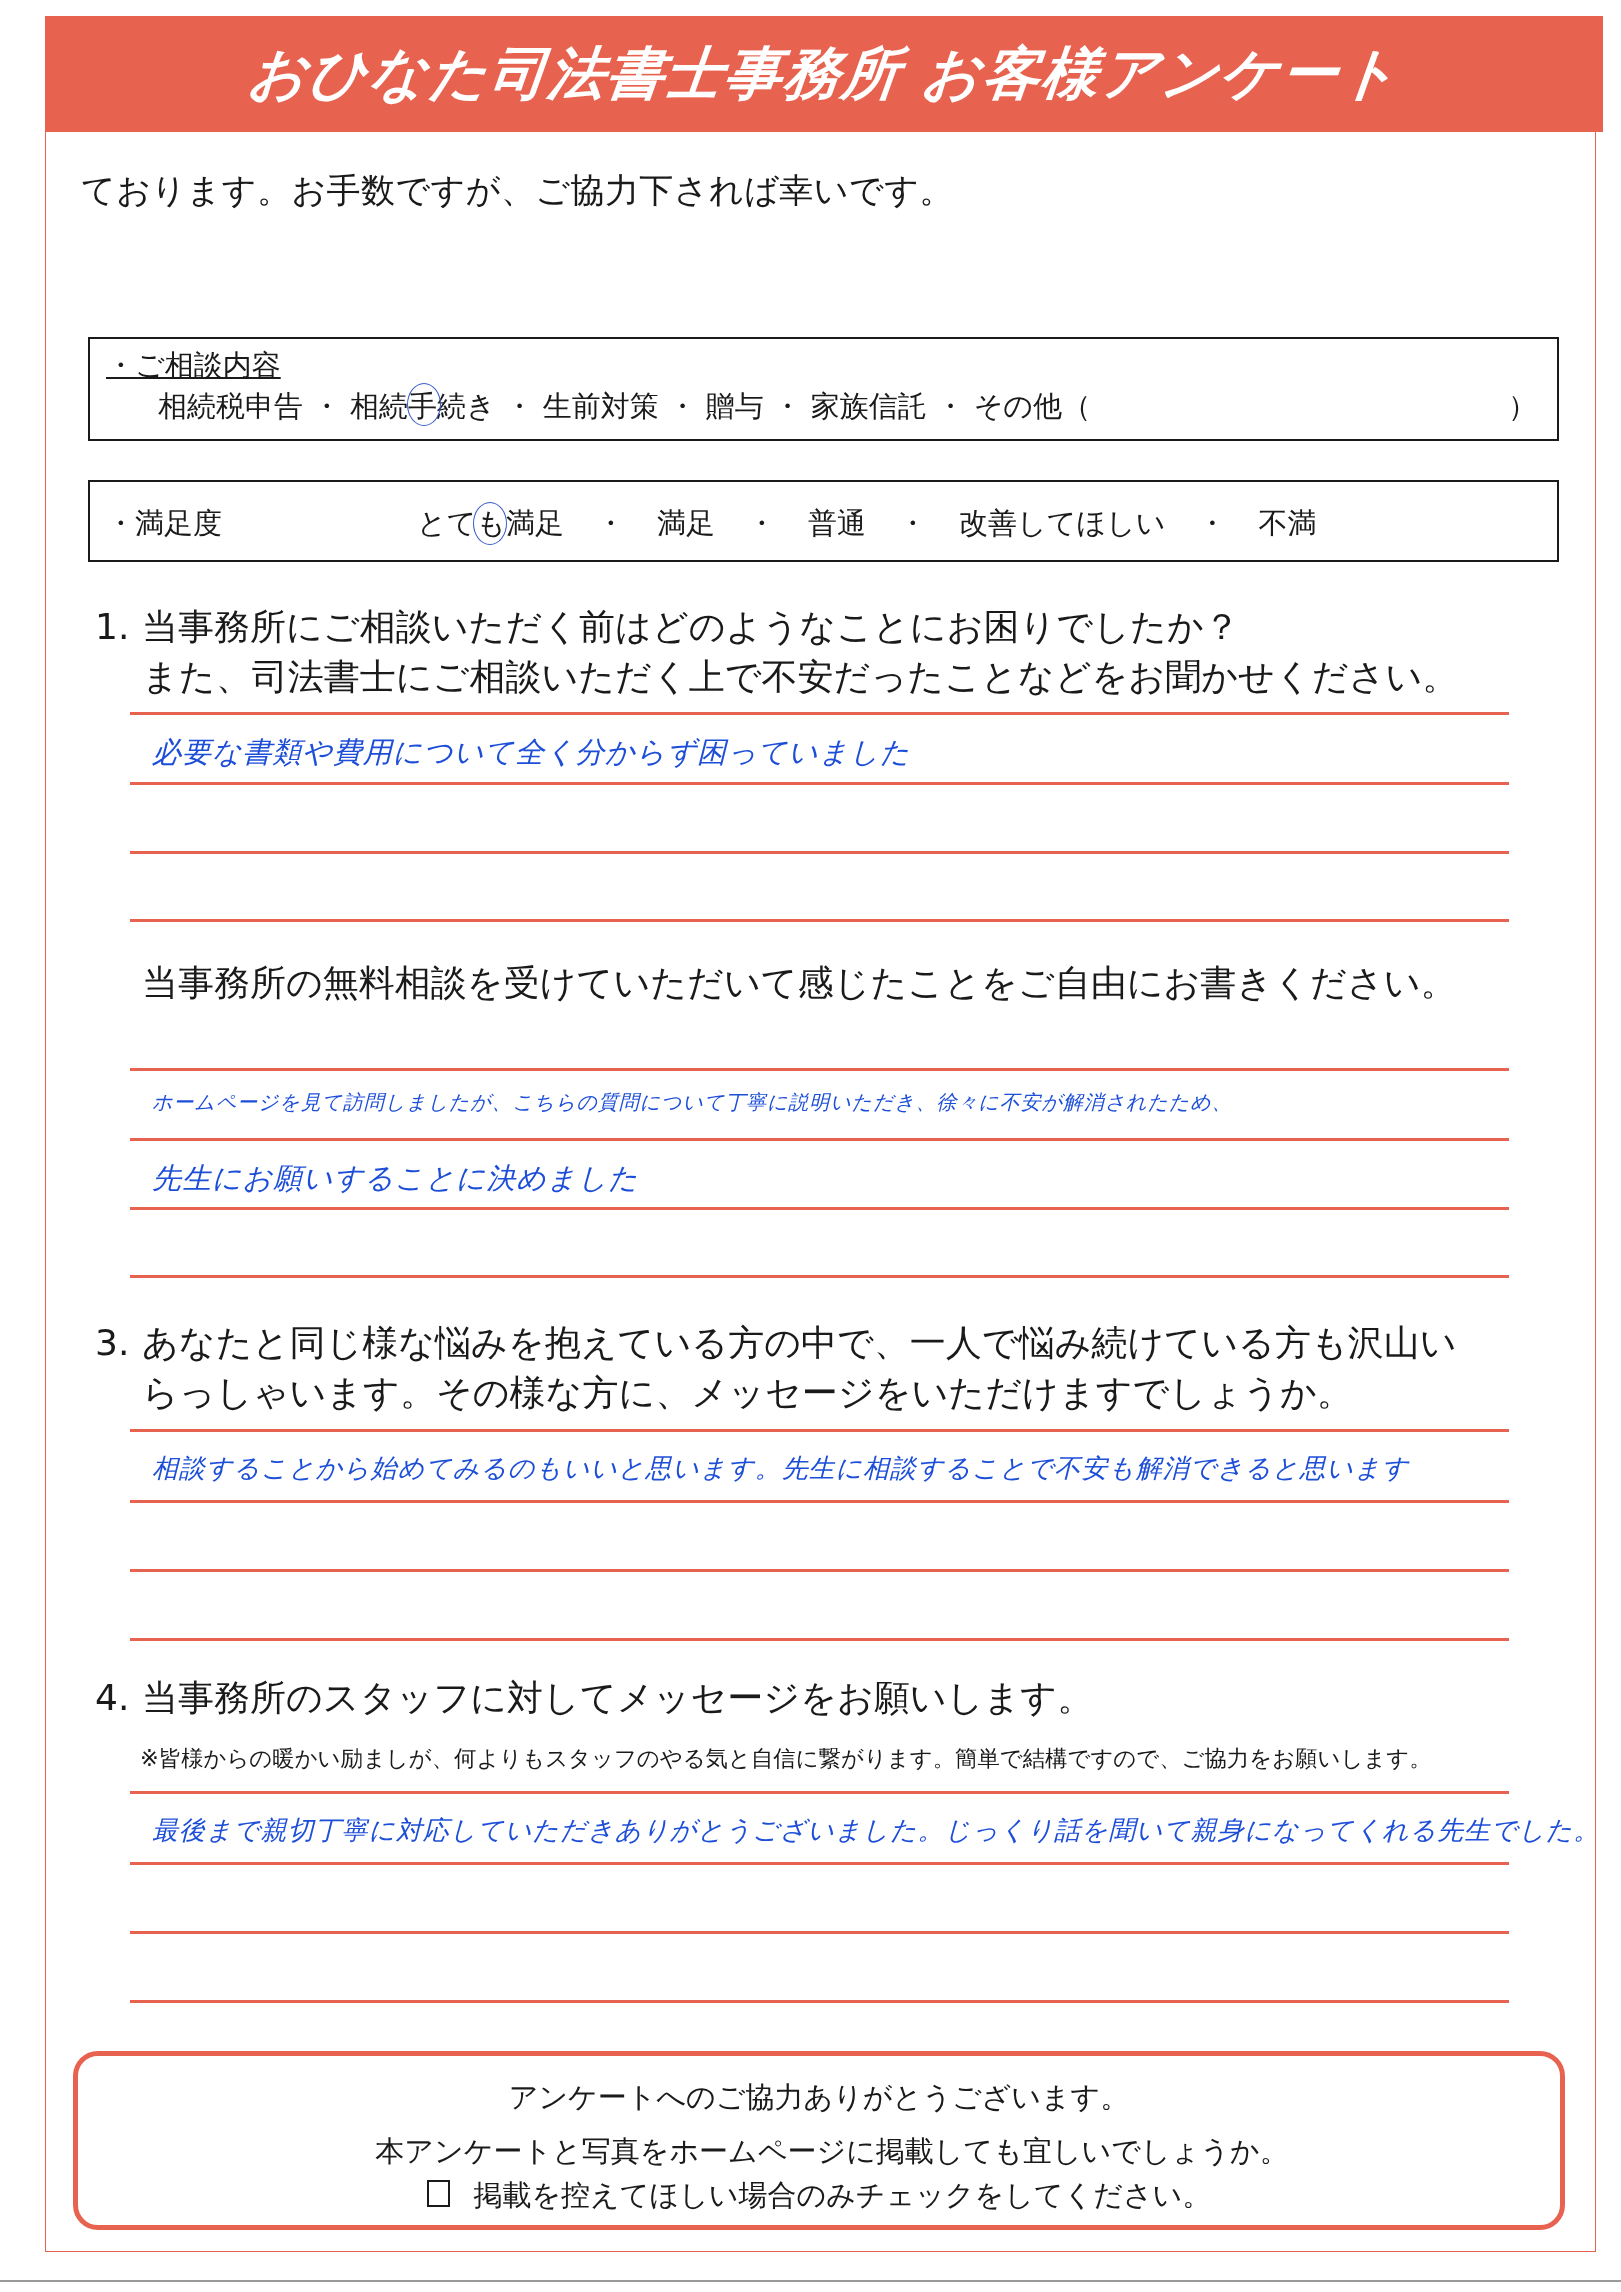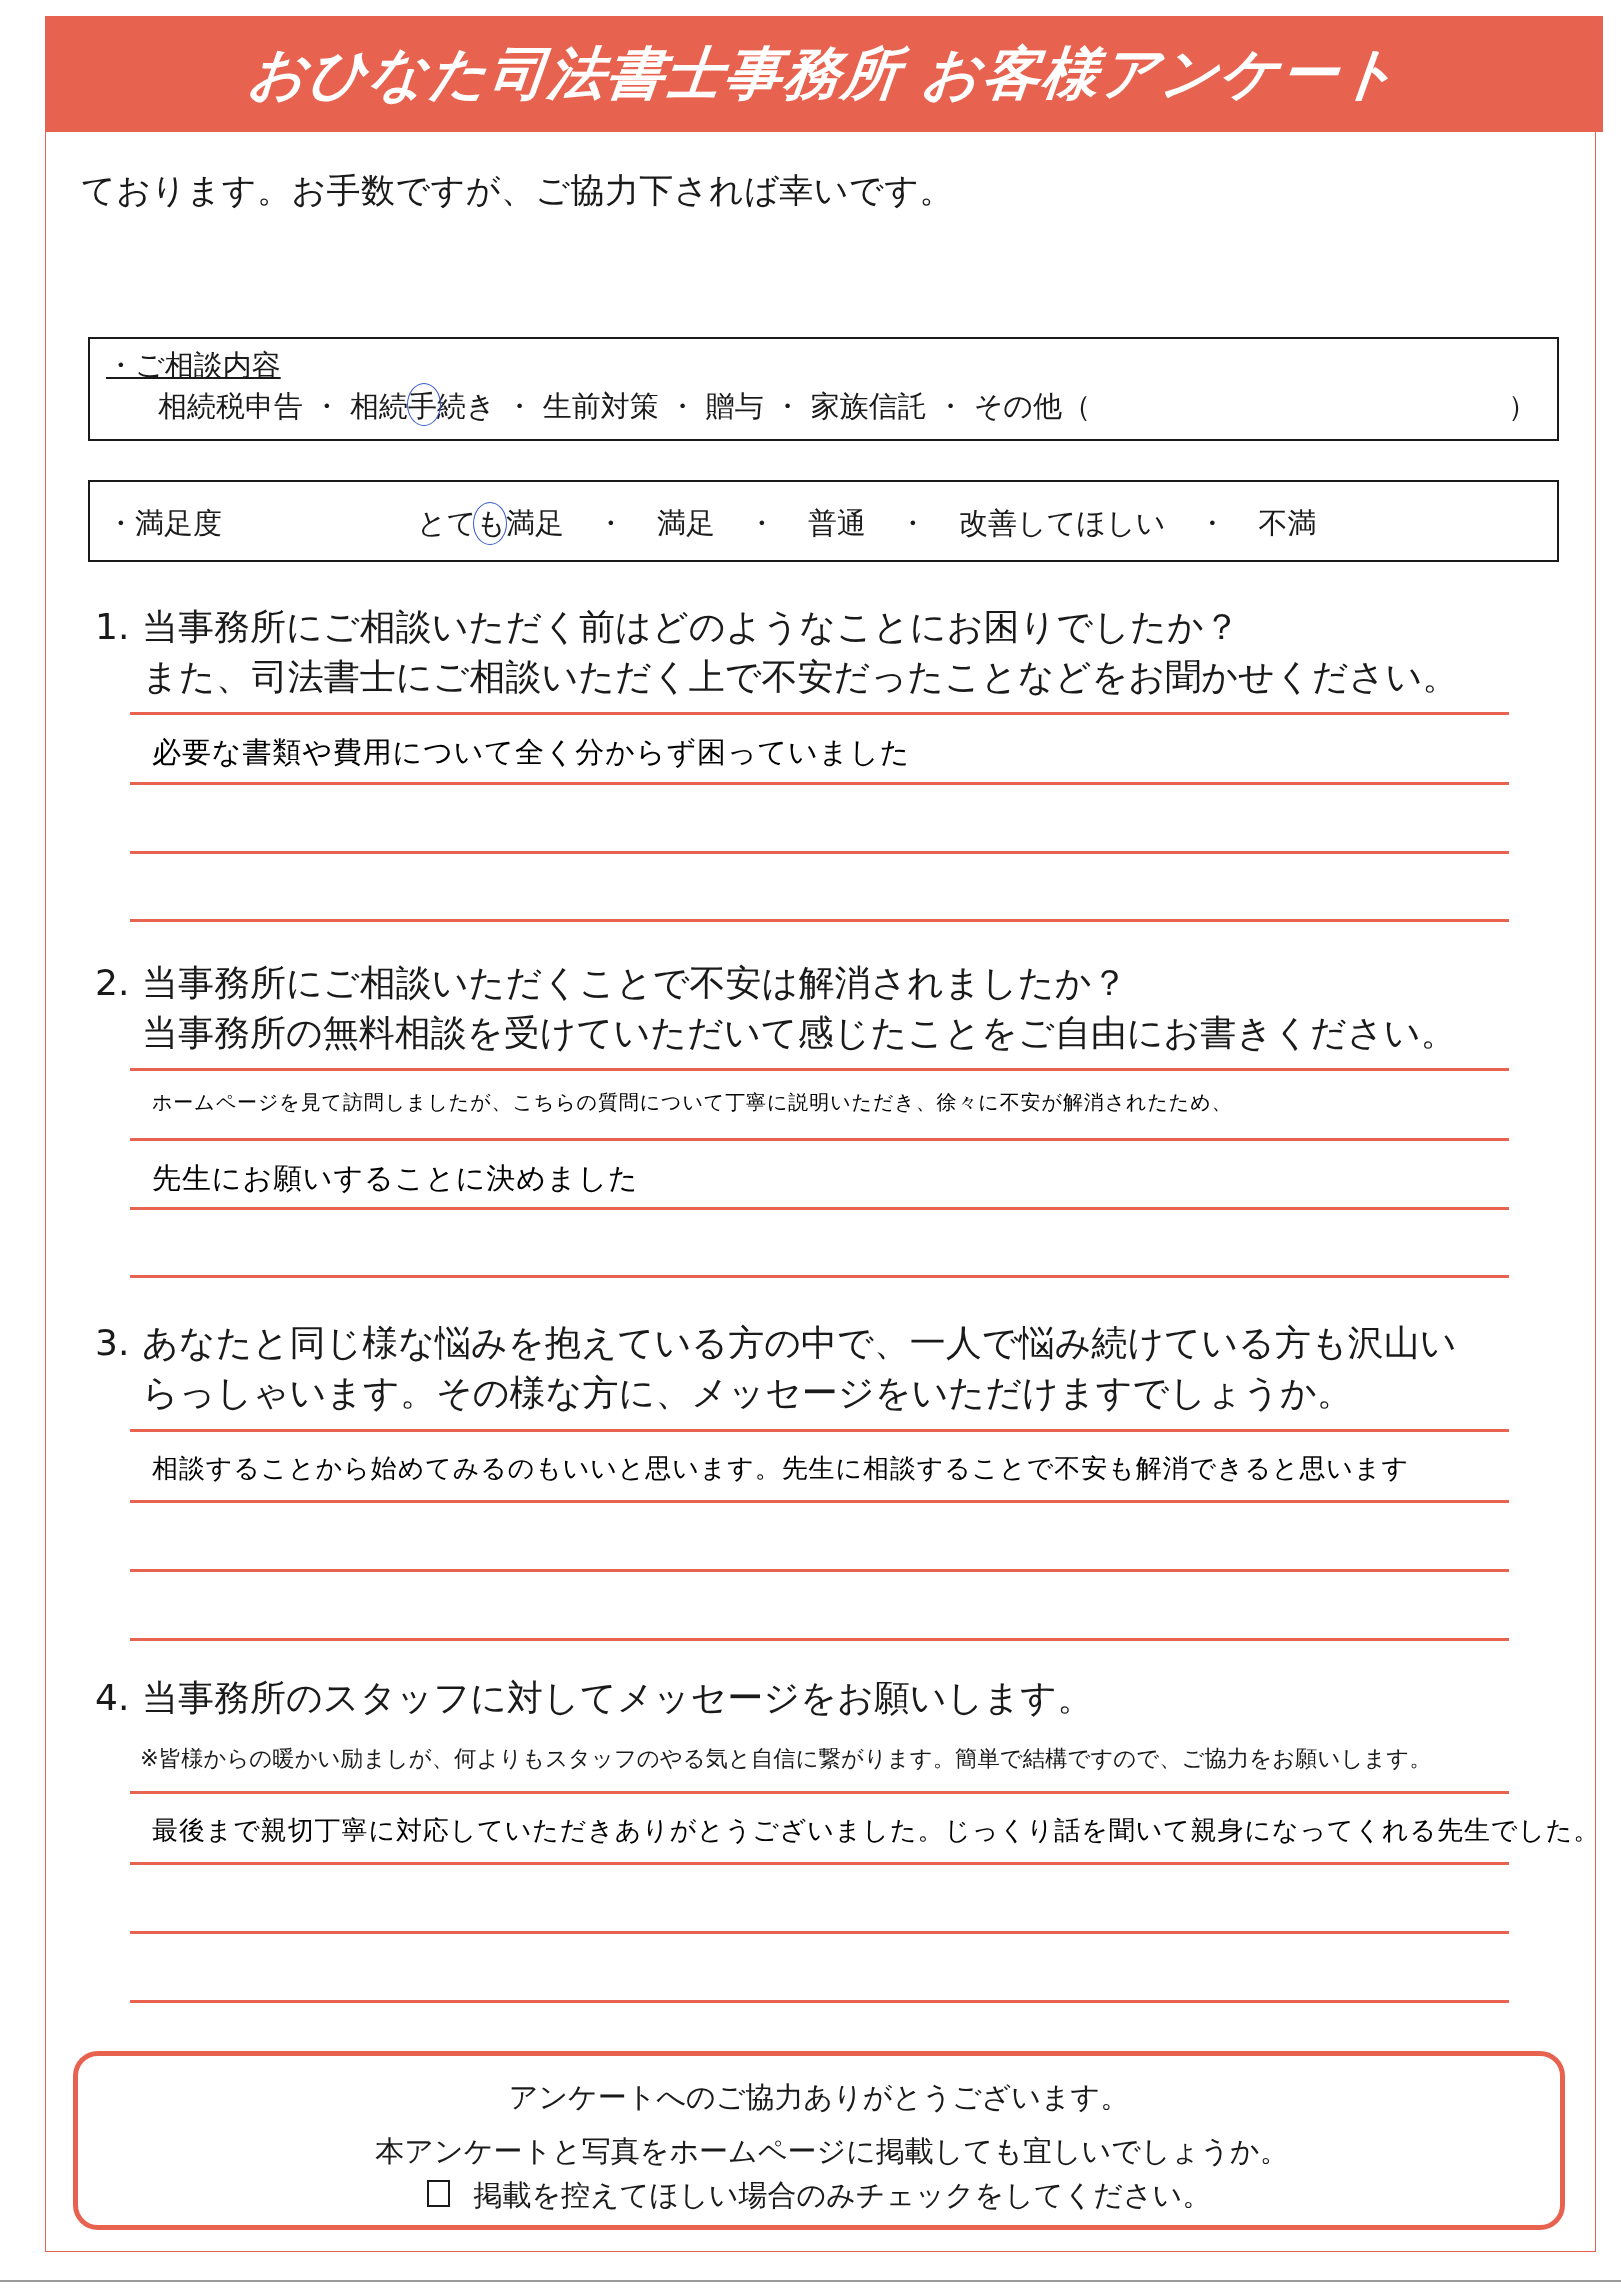--- a/index.html
+++ b/index.html
@@ -55,22 +55,22 @@
     }
     .question .num { display: inline-block; width: 47px; }
     .question .line2 { padding-left: 47px; }
     .note {
       position: absolute; left: 140px; top: 1743px; font-size: 22.4px; width: 1397px;
     }
     .rule {
       position: absolute; left: 130px; width: 1379px; height: 2.7px; background: #e8634f;
     }
     .answer {
-      position: absolute; left: 152px; font-size: 29px; color: #000000;
-      font-family: "DejaVu Serif", "Liberation Serif", serif; 
+      position: absolute; left: 152px; font-size: 29px; color: #1d4ed8;
+      font-family: "DejaVu Serif", "Liberation Serif", serif; font-style: italic;
       letter-spacing: 0.9px; white-space: nowrap;
     }
     .footer-box {
       position: absolute; left: 73px; top: 2051px; width: 1492px; height: 179px;
       border: 5.4px solid #e8634f; border-radius: 25px; box-sizing: border-box;
       text-align: center; font-size: 29px;
     }
     .footer-box .fl { position: absolute; left: 0; right: 0; }
     .checkbox {
       display: inline-block; width: 19.7px; height: 23px; border: 2.7px solid #1a1a1a;
@@ -139,21 +139,20 @@
 </div>
 <div class="rule" style="top:712px;"></div>
 <div class="answer" style="top:733px;">必要な書類や費用について全く分からず困っていました</div>
 <div class="rule" style="top:782px;"></div>
 <div class="answer" style="top:802px;"></div>
 <div class="rule" style="top:851px;"></div>
 <div class="answer" style="top:871px;"></div>
 <div class="rule" style="top:919px;"></div>
 
 <div class="question" style="top:958px;">
-  <div><span class="num">2.</span><span>当事務所にご相談いただくことで不安は解消されましたか？</span></div>
   <div class="line2">当事務所の無料相談を受けていただいて感じたことをご自由にお書きください。</div>
 </div>
 <div class="rule" style="top:1068px;"></div>
 <div class="answer" style="top:1089px; font-size:20px;">ホームページを見て訪問しましたが、こちらの質問について丁寧に説明いただき、徐々に不安が解消されたため、</div>
 <div class="rule" style="top:1138px;"></div>
 <div class="answer" style="top:1159px;">先生にお願いすることに決めました</div>
 <div class="rule" style="top:1207px;"></div>
 <div class="answer" style="top:1228px;"></div>
 <div class="rule" style="top:1275px;"></div>
 

